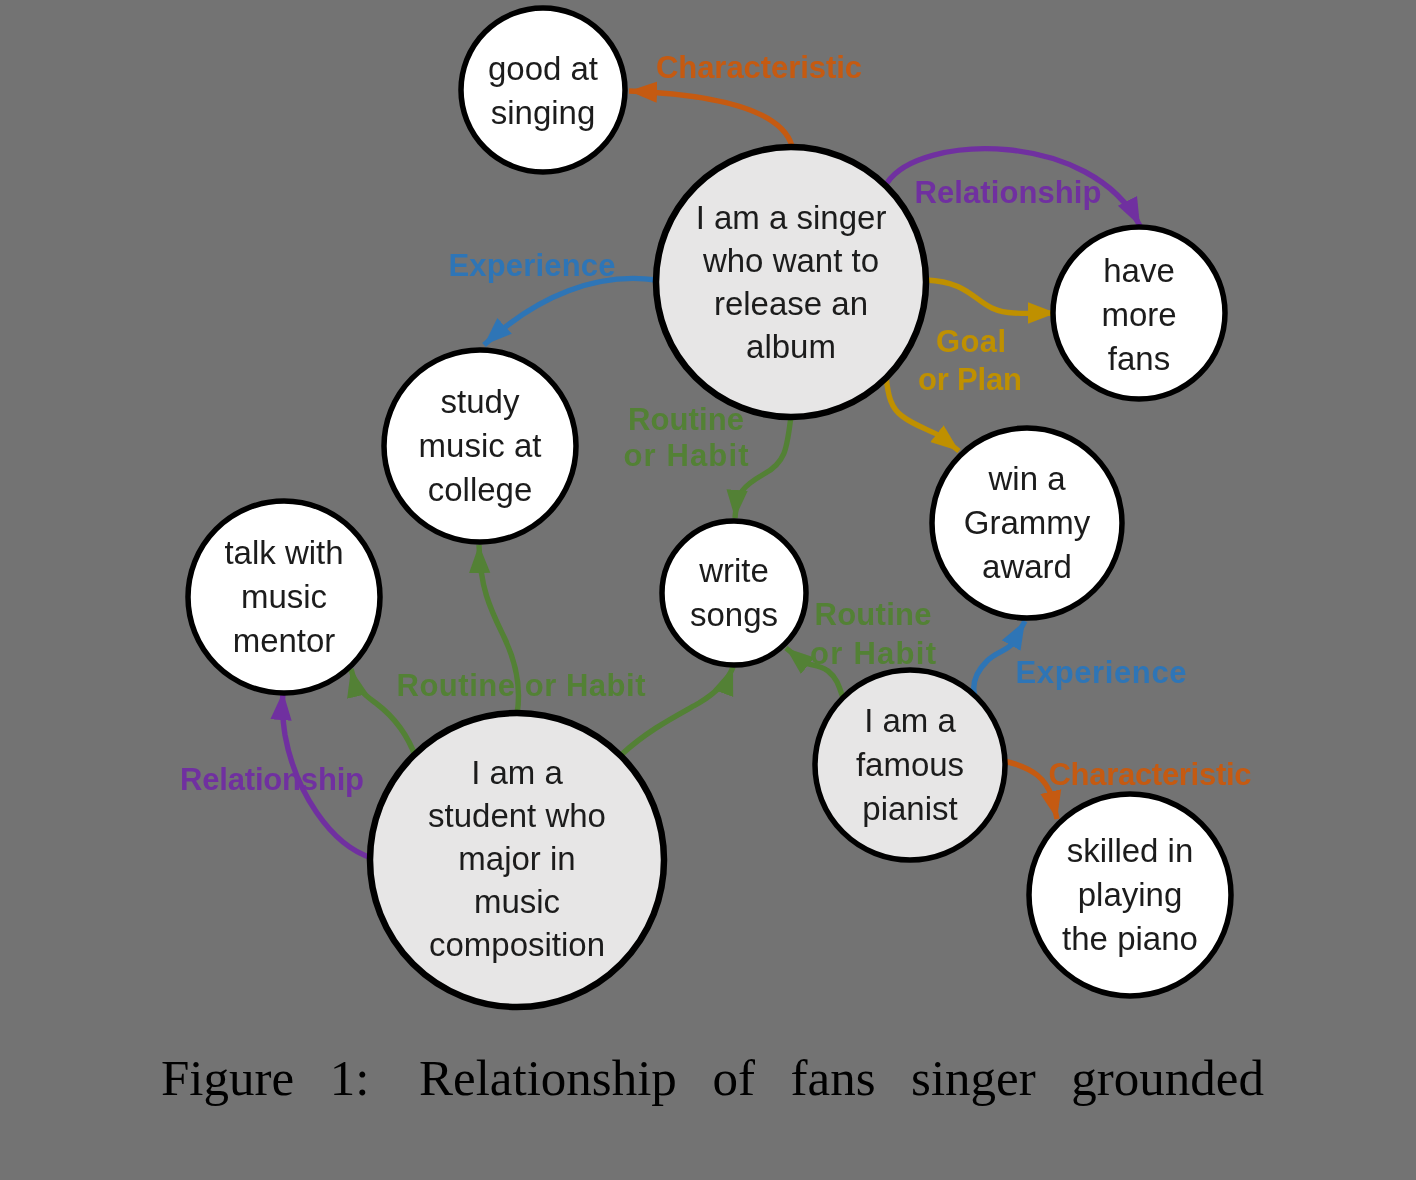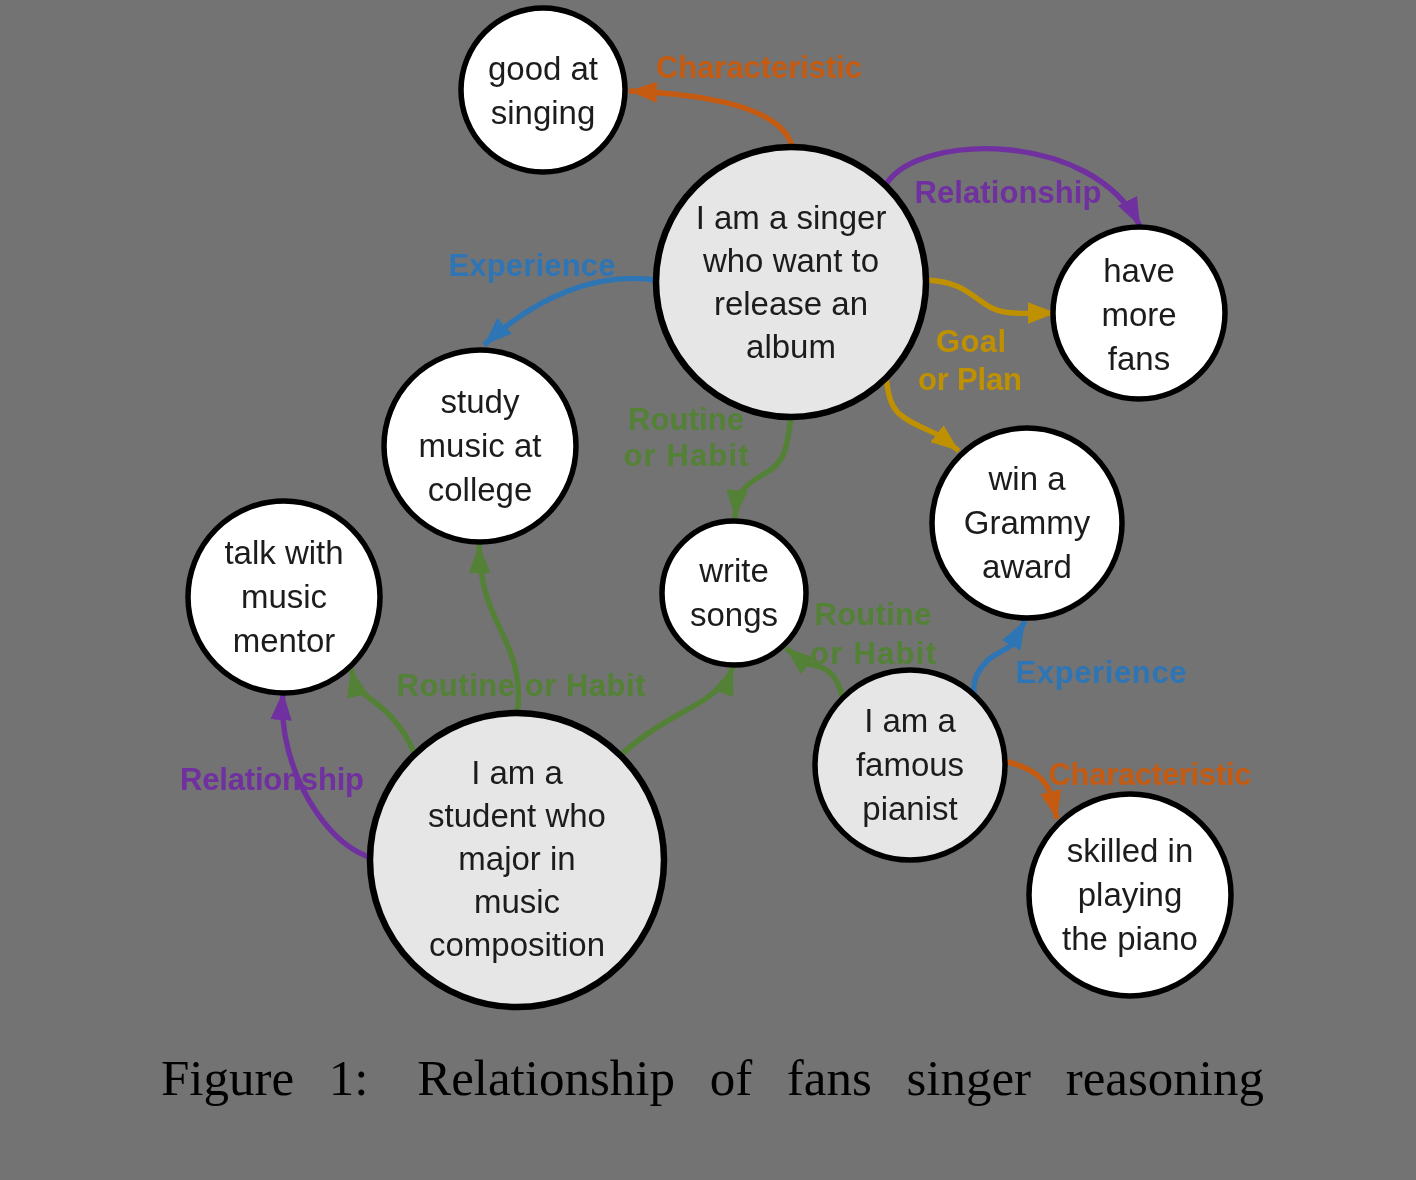--- a/index.html
+++ b/index.html
@@ -122,16 +122,16 @@
 </svg>
 
 <div class="cap">
   <div class="l1">
         <span>Figure</span>
         <span style="margin-right:14px">1:</span>
         <span>Relationship</span>
         <span>of</span>
         <span>fans</span>
         <span>singer</span>
-        <span>reasoning</span>
+        <span>grounded</span>
       </div>
 </div>
 </div>
 
 </body></html>

